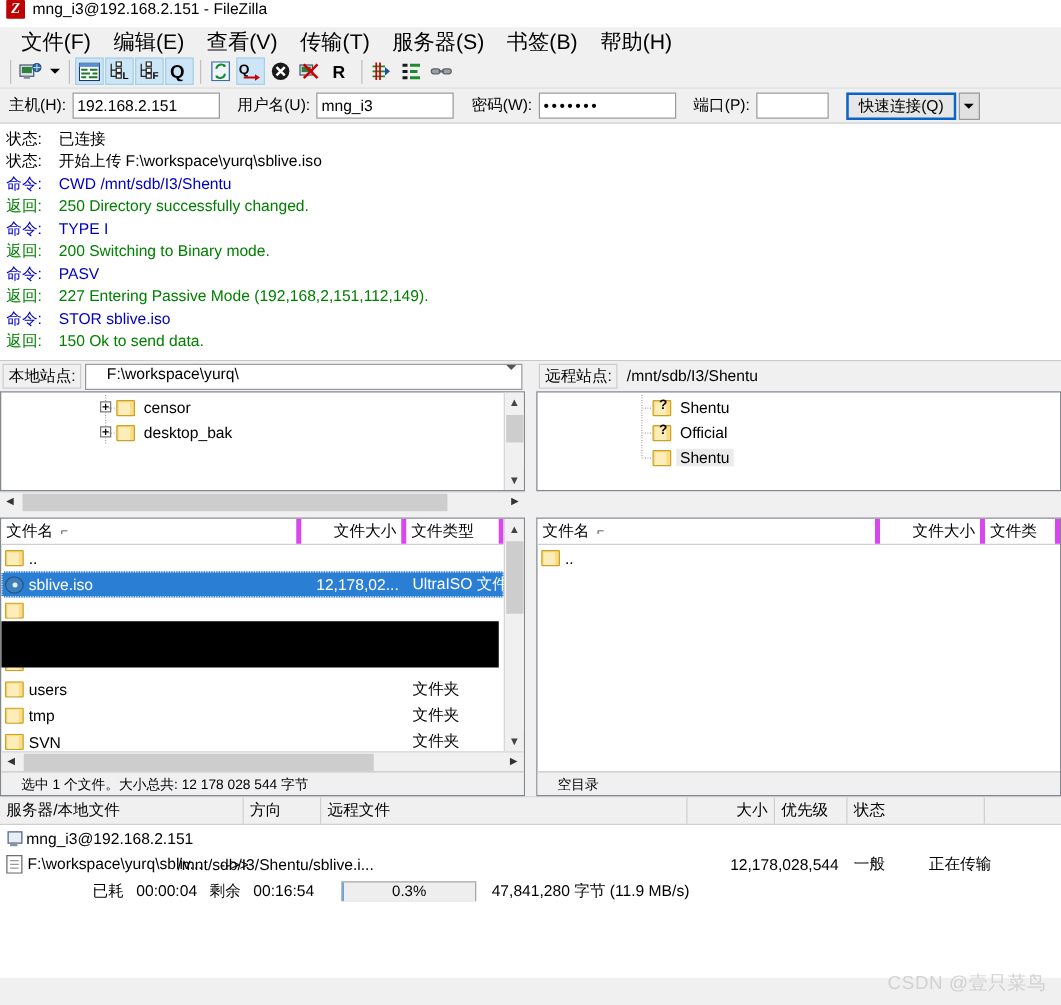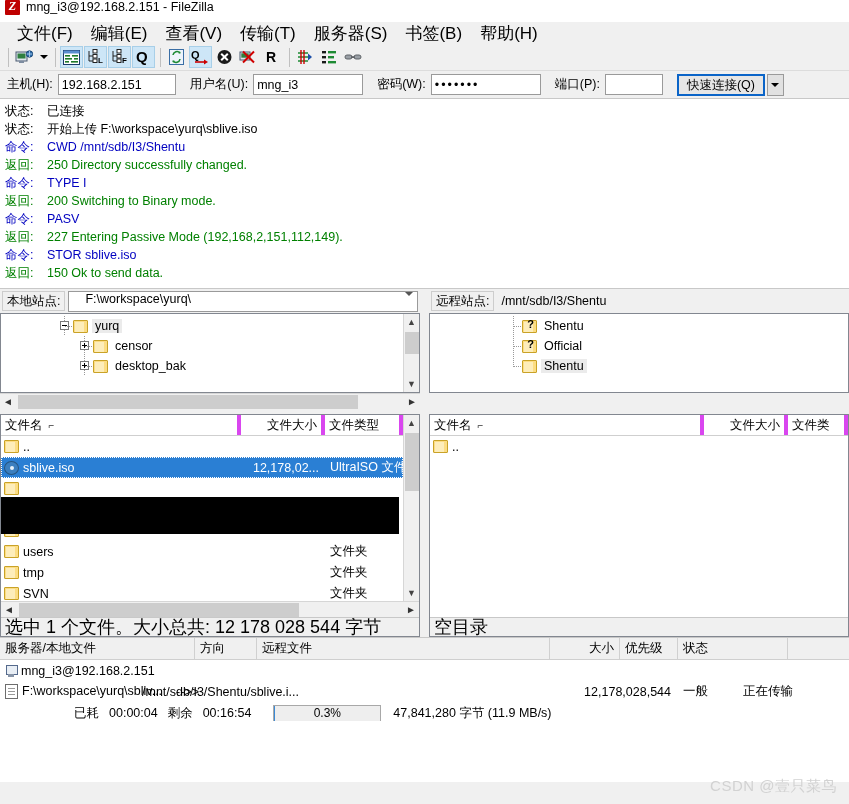--- a/index.html
+++ b/index.html
@@ -197,21 +197,21 @@
     flex: none; margin-right: 4px; position: relative;
     border: 1px solid #27557f;
   }
   .iso-icon::after {
     content:""; position:absolute; left:5px; top:4.5px; width:4px; height:4px;
     border-radius:50%; background:#e8f2fa;
   }
   .redaction { position: absolute; background: #000; }
   .status-strip {
     height: 19px; background: #f0f0f0; border-top: 1px solid #c8c8c8;
-    display: flex; align-items: center; padding-left: 4px; font-size: 18px;
+    display: flex; align-items: center; padding-left: 16px; font-size: 11px;
     white-space: nowrap; overflow: hidden;
   }
 
   
   .queue { height: 145px; background: #fff; display: flex; flex-direction: column;
            border-top: 1px solid #c8c8c8; }
   .q-head { height: 22px; display: flex; background: #f0f0f0; border-bottom: 1px solid #cfcfcf; }
   .qh-cell { display: flex; align-items: center; font-size: 12.5px; border-right: 1px solid #d0d0d0;
              padding: 0 5px; white-space: nowrap; }
   .q-rows { flex: 1; background: #fff; overflow: hidden; }
@@ -457,29 +457,20 @@
         <div class="site-combo">
           <span class="val">F:\workspace\yurq\</span>
           <span class="cbox-arrow">
               <span class="chev"></span>
             </span>
         </div>
       </div>
 
       <div class="treebox">
         <div class="tree-inner">
-          <div class="tree-row" style="padding-left:56px;">
-            <span class="tw">
-              <span class="dotline"></span>
-                <span class="expander"></span>
-                <span class="dotline-h"></span>
-            </span>
-            <span class="folder"></span>
-            <span class="tree-label sel">yurq</span>
-          </div>
           <div class="tree-row" style="padding-left:76px;">
             <span class="tw">
               <span class="dotline"></span>
                 <span class="expander plus"></span>
                 <span class="dotline-h"></span>
             </span>
             <span class="folder"></span>
             <span class="tree-label">censor</span>
           </div>
           <div class="tree-row" style="padding-left:76px;">

